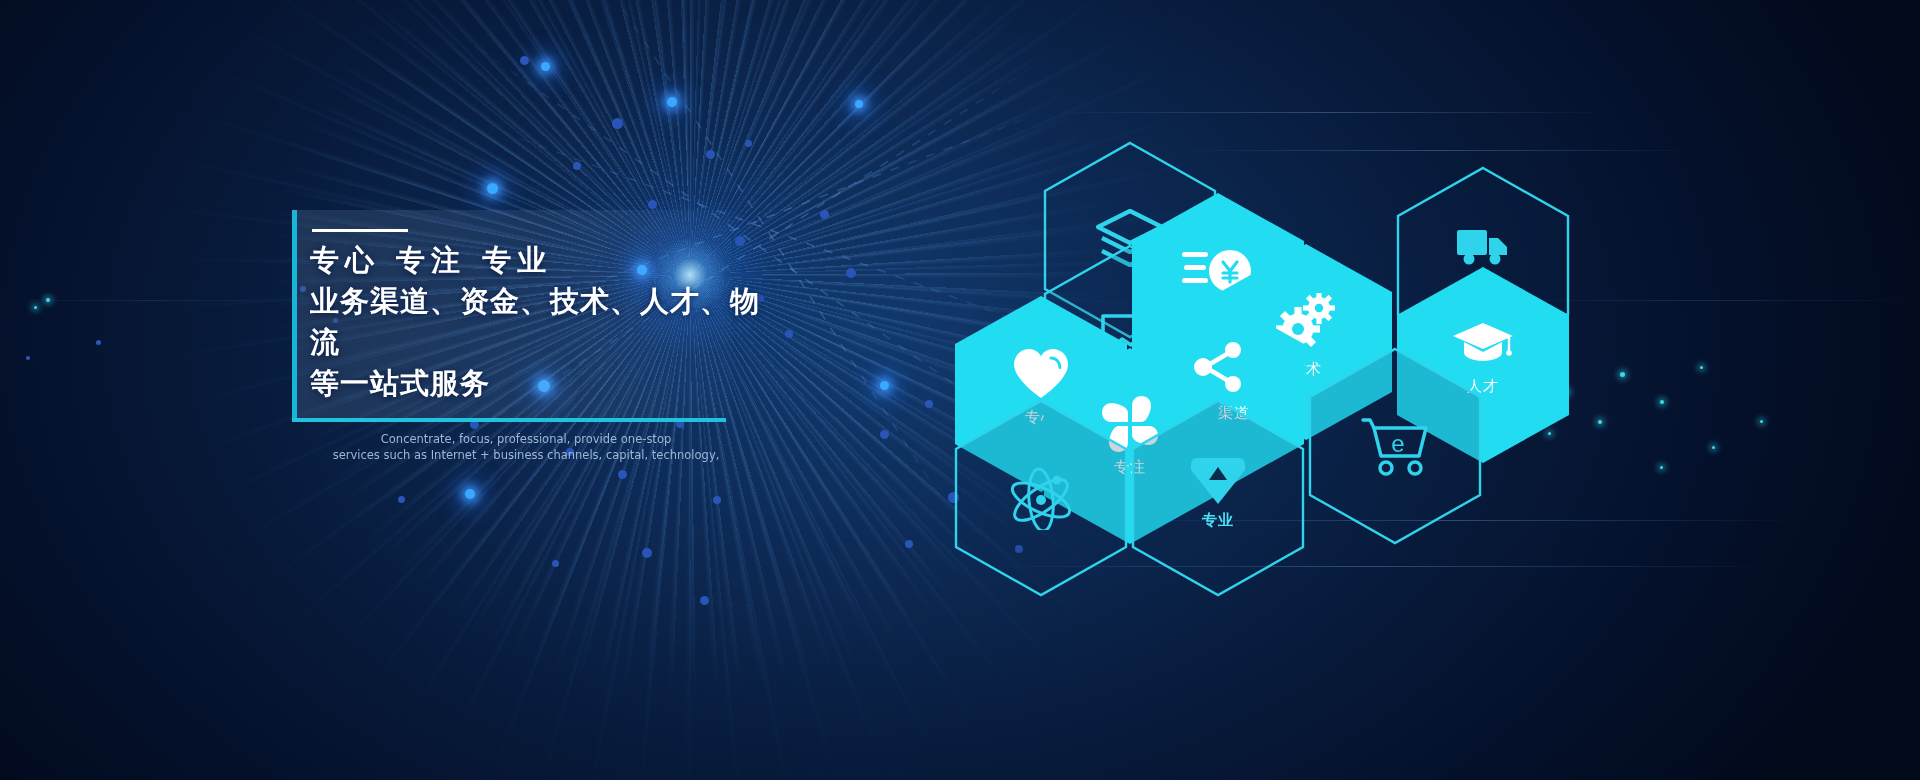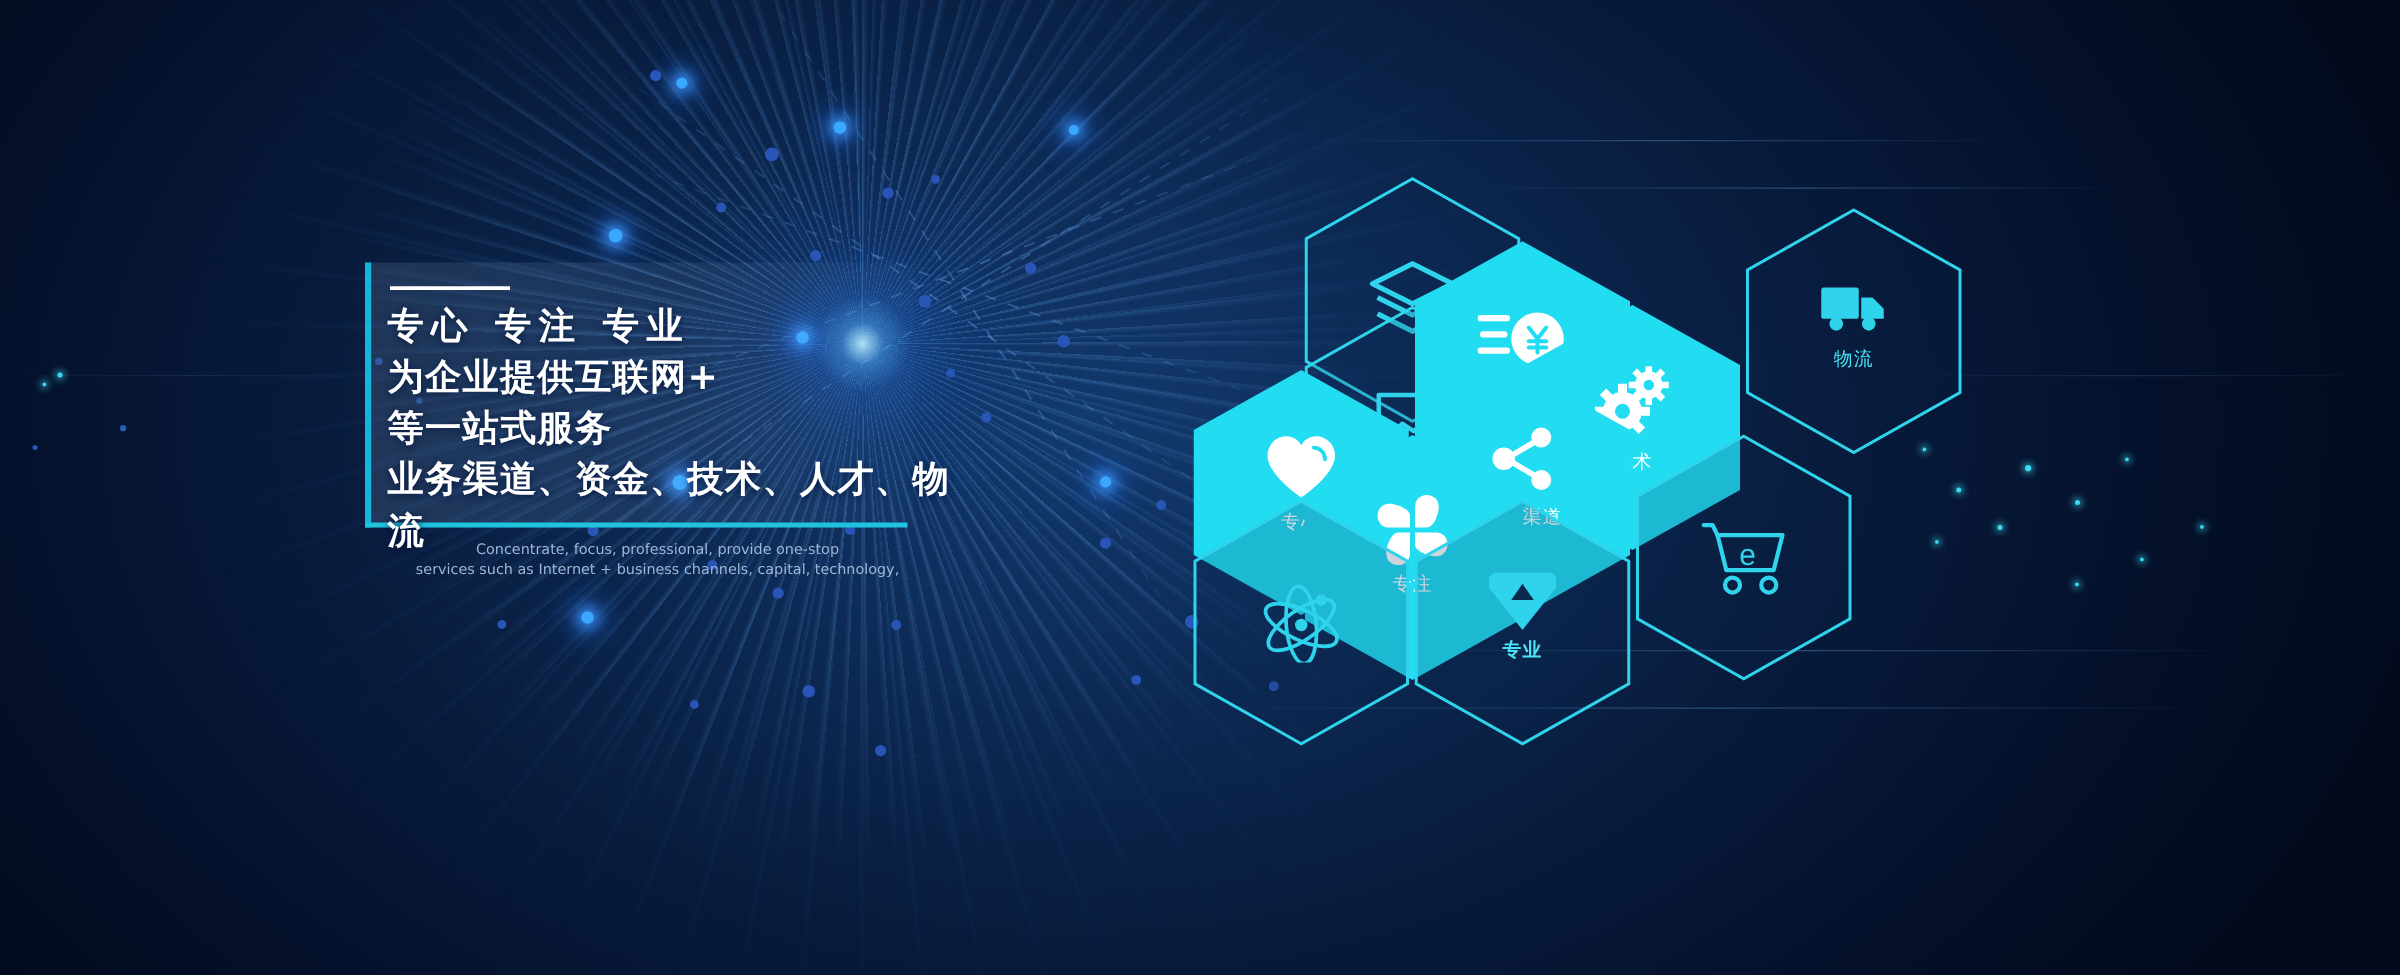--- a/index.html
+++ b/index.html
@@ -175,23 +175,22 @@
     <div class="dot cy" style="left:1760px;top:420px;width:3px;height:3px;"></div>
     <div class="dot cy" style="left:1538px;top:358px;width:3px;height:3px;"></div>
   </div>
 
   <div id="panel"></div>
   <div id="panelbar"></div>
   <div id="rule"></div>
 
   <div id="headline">
     <div class="l1">专心 专注 专业</div>
-    <div>为企业提供互联网+</div>
+    <div>业务渠道、资金、技术、人才、物流</div>
     <div>等一站式服务</div>
-    <div>业务渠道、资金、技术、人才、物流</div>
   </div>
 
   <div id="subtitle">
     <div>Concentrate, focus, professional, provide one-stop</div>
     <div>services such as Internet + business channels, capital, technology,</div>
   </div>
 
   <div class="hexwrap" style="left:1042px;top:140px;width:176px;height:200px;">
     <div class="hex">
         <svg width="176" height="200" viewBox="0 0 176 200">
@@ -342,20 +341,36 @@
           <line x1="15" y1="26" x2="42" y2="42"></line>
         </g>
         <circle cx="13" cy="26" r="9"></circle>
         <circle cx="43" cy="9" r="8"></circle>
         <circle cx="43" cy="43" r="8"></circle>
       </svg>
     </div>
     <div class="hexlabel lab-dark" style="top:110px;">业务渠道</div>
   </div>
 
+  <div class="hexwrap" style="left:1395px;top:265px;width:176px;height:200px;">
+    <div class="hex">
+        <svg width="176" height="200" viewBox="0 0 176 200">
+      <polygon points="88,2 174,50 174,150 88,198 2,150 2,50" fill="#22dcf2"></polygon>
+    </svg>
+      </div>
+    <div class="hexicon" style="left:0;top:52px;width:176px;height:56px;">
+      <svg width="62" height="48" viewBox="0 0 62 48" fill="#fff">
+        <polygon points="31,2 61,15 31,28 1,15"></polygon>
+        <path d="M12 21v11c0 4 9 8 19 8s19-4 19-8V21L31 31z"></path>
+        <path d="M57 17v13" stroke="#fff" stroke-width="2.4" fill="none" stroke-linecap="round"></path>
+        <circle cx="57" cy="32" r="2.8"></circle>
+      </svg>
+    </div>
+    <div class="hexlabel lab-dark" style="top:112px;">人才</div>
+  </div>
 
   <div class="hexwrap" style="left:1042px;top:346px;width:176px;height:200px;">
     <div class="hex">
         <svg width="176" height="200" viewBox="0 0 176 200">
       <polygon points="88,2 174,50 174,150 88,198 2,150 2,50" fill="#22dcf2"></polygon>
     </svg>
       </div>
     <div class="hexicon" style="left:0;top:48px;width:176px;height:60px;">
       <svg width="58" height="58" viewBox="0 0 58 58" fill="#fff">
         <path d="M27 27H10c-5 0-9-4-9-9.5S5 8 10.5 8 27 12 27 17.5z"></path>

